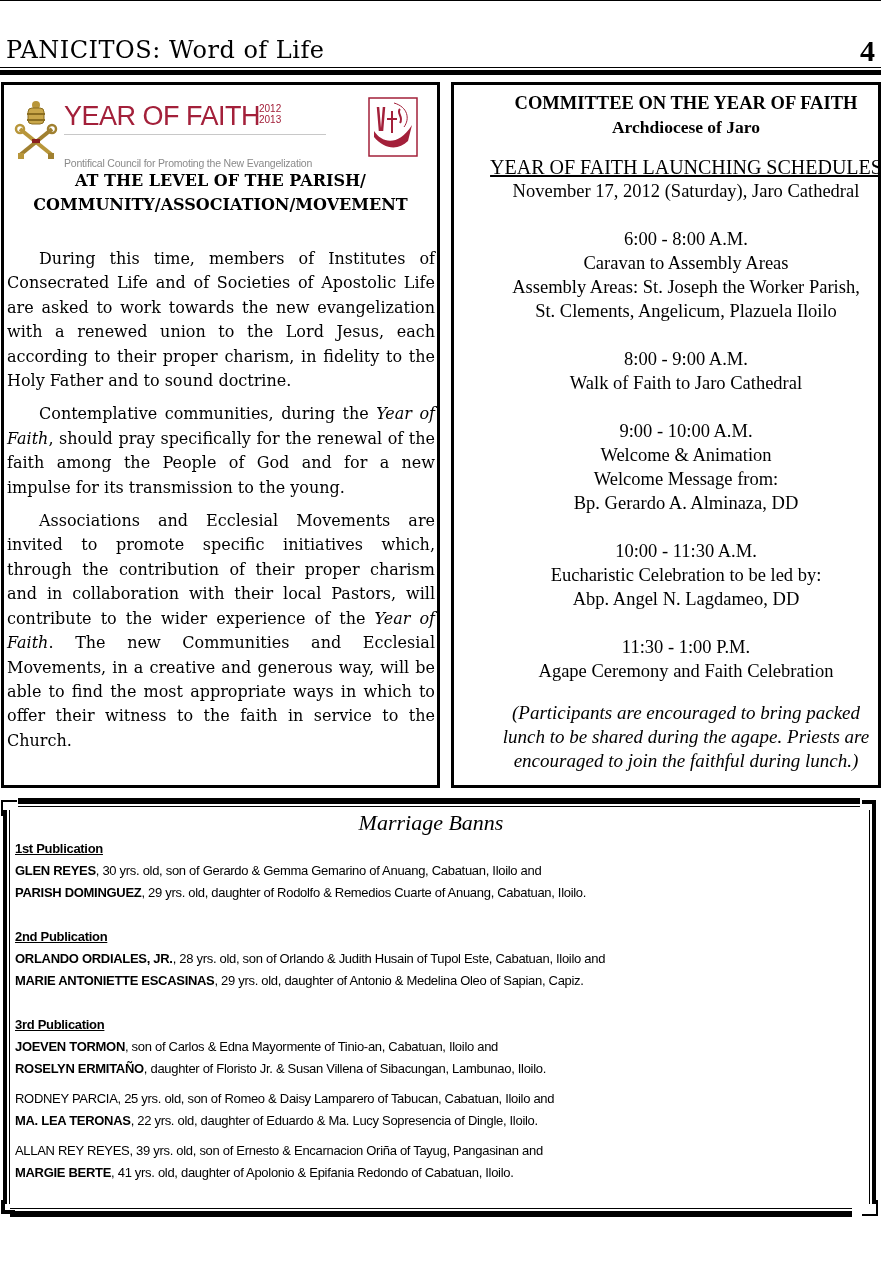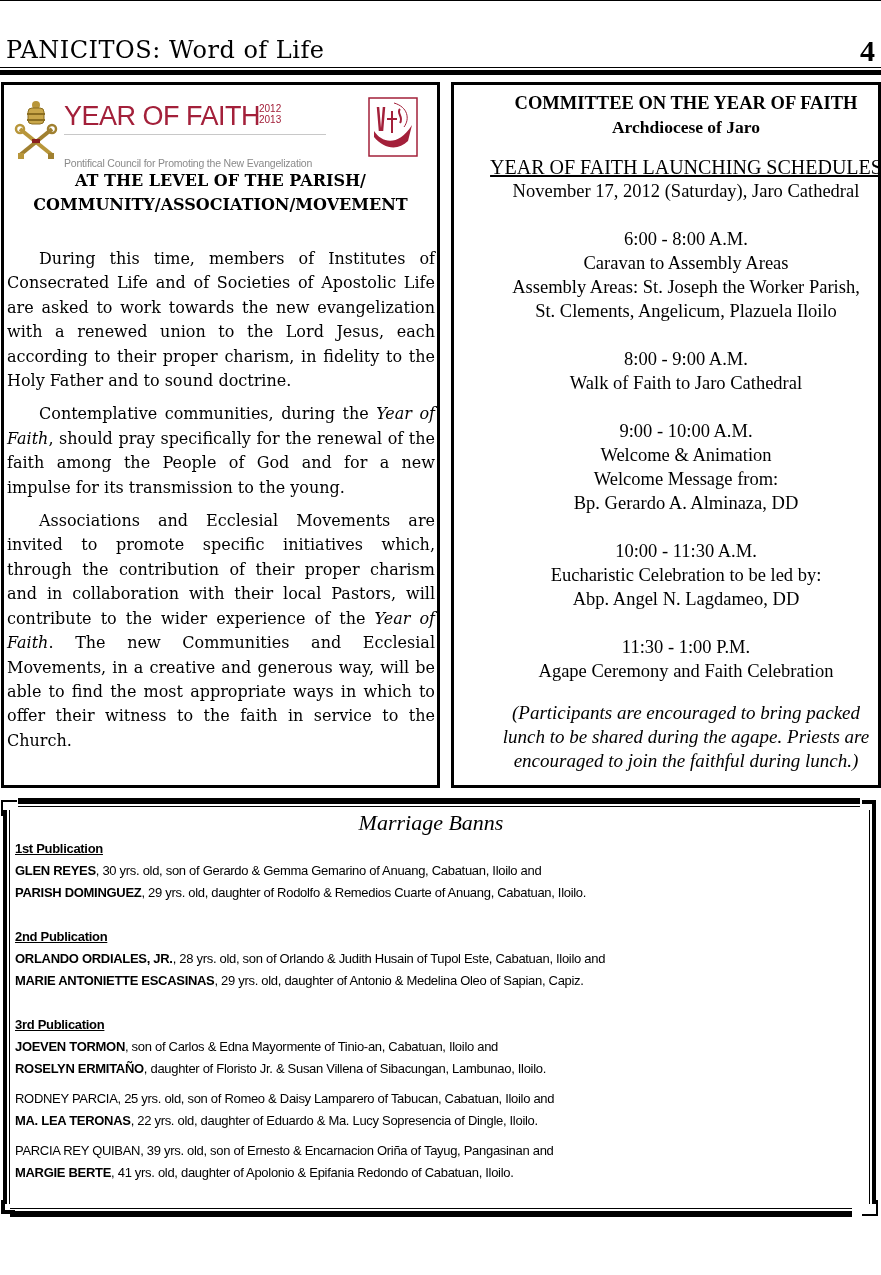--- a/index.html
+++ b/index.html
@@ -193,18 +193,18 @@
       <div class="pub-heading">3rd Publication</div>
       <div class="couple">
         <div><span class="nm">JOEVEN TORMON</span><span>, son of Carlos &amp; Edna Mayormente of Tinio-an, Cabatuan, Iloilo and</span></div>
         <div><span class="nm">ROSELYN ERMITAÑO</span><span>, daughter of Floristo Jr. &amp; Susan Villena of Sibacungan, Lambunao, Iloilo.</span></div>
       </div>
       <div class="couple sep">
         <div><span>RODNEY PARCIA</span><span>, 25 yrs. old, son of Romeo &amp; Daisy Lamparero of Tabucan, Cabatuan, Iloilo and</span></div>
         <div><span class="nm">MA. LEA TERONAS</span><span>, 22 yrs. old, daughter of Eduardo &amp; Ma. Lucy Sopresencia of Dingle, Iloilo.</span></div>
       </div>
       <div class="couple sep">
-        <div><span>PARCIA REY QUIBAN</span><span>, 39 yrs. old, son of Ernesto &amp; Encarnacion Oriña of Tayug, Pangasinan and</span></div>
+        <div><span>ALLAN REY REYES</span><span>, 39 yrs. old, son of Ernesto &amp; Encarnacion Oriña of Tayug, Pangasinan and</span></div>
         <div><span class="nm">MARGIE BERTE</span><span>, 41 yrs. old, daughter of Apolonio &amp; Epifania Redondo of Cabatuan, Iloilo.</span></div>
       </div>
     </div>
   </div>
 </div>
 
 </body></html>

